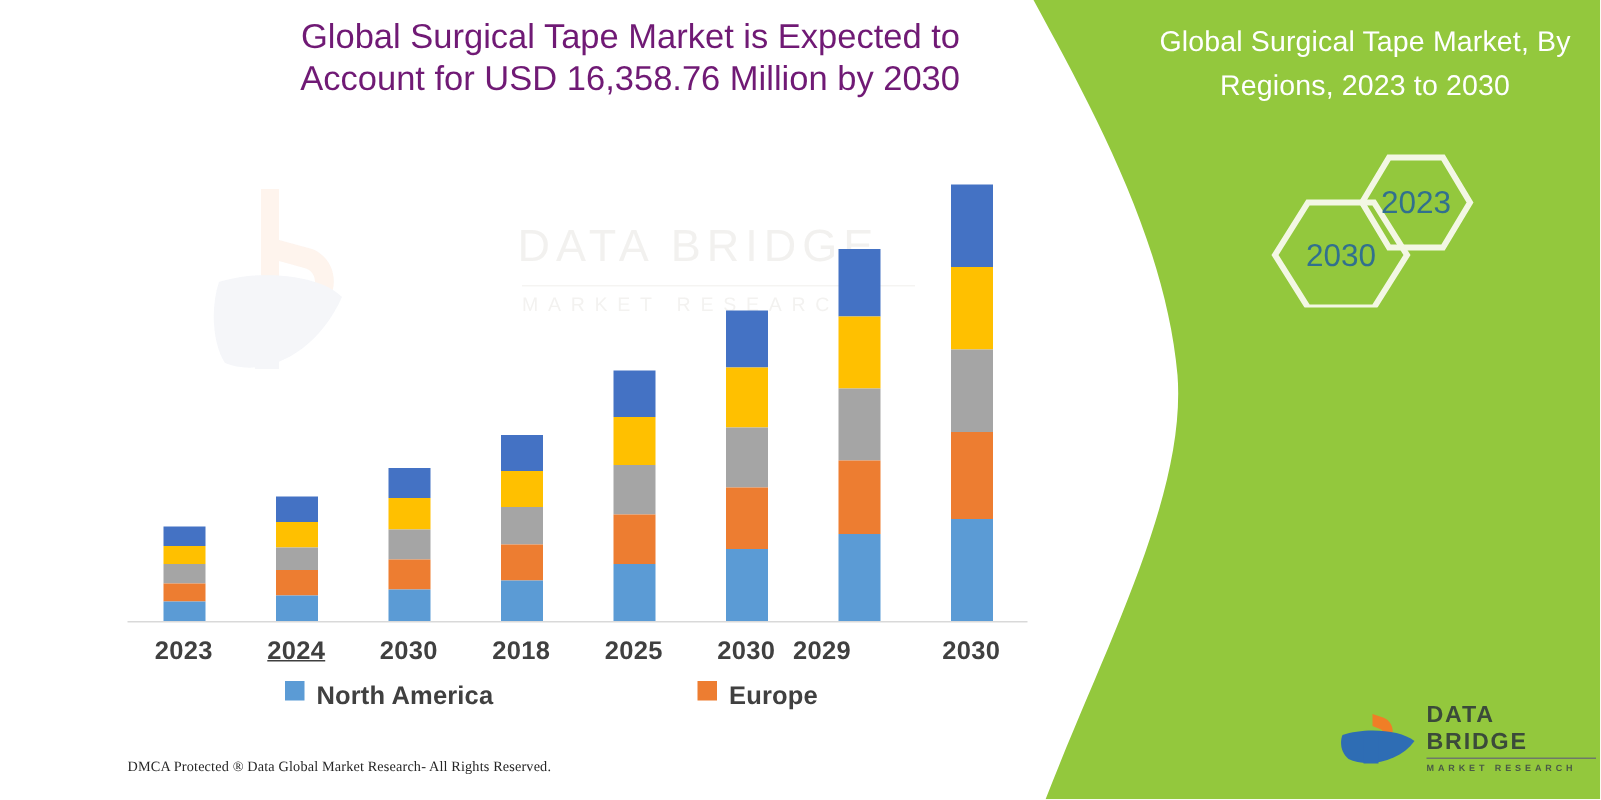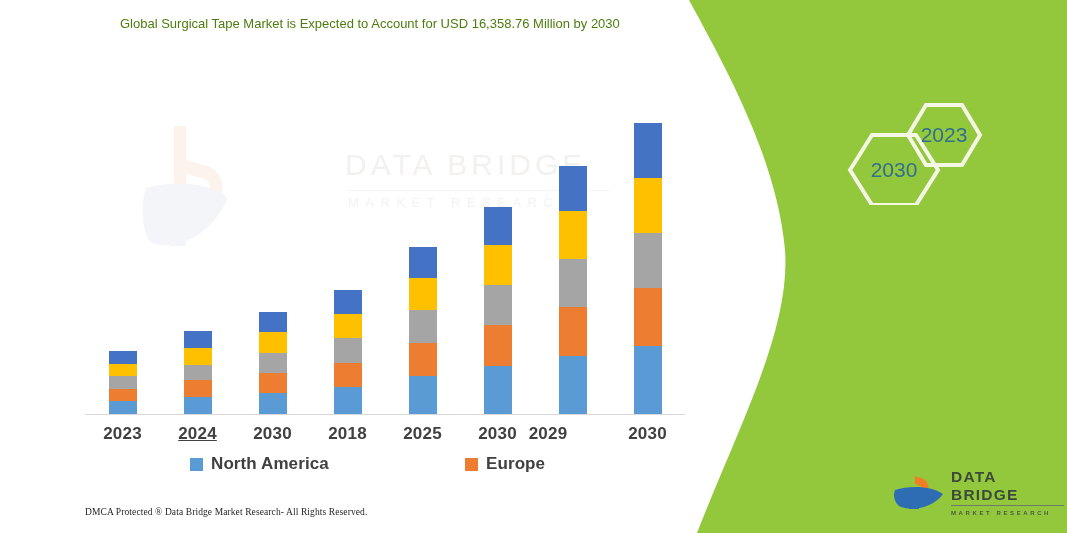--- a/index.html
+++ b/index.html
@@ -26,22 +26,22 @@
     position:absolute;left:790px;top:226px;width:250px;
     text-align:center;color:#31708E;
     font-size:17.5px;line-height:29px;font-weight:400;letter-spacing:.4px;
   }
   .hexes{position:absolute;left:830px;top:95px;width:180px;height:110px;}
   .hexes svg{display:block;}
 
   
   .headline{
     position:absolute;left:120px;top:10px;width:520px;
-    text-align:left;color:#4d7c0f;
-    font-size:13px;line-height:28px;font-weight:400;
+    text-align:right;color:#701a75;
+    font-size:23px;line-height:28px;font-weight:400;
   }
 
   
   .watermark{position:absolute;left:140px;top:120px;width:300px;height:150px;opacity:.9;}
   .wm-text{
     position:absolute;left:205px;top:28px;width:270px;
     color:#F1F0EE;font-size:30px;letter-spacing:4px;font-weight:400;
   }
   .wm-sub{
     position:absolute;left:208px;top:75px;width:270px;
@@ -55,21 +55,21 @@
   .bar{position:absolute;bottom:1px;width:28px;}
   .seg{width:100%;display:block;}
 
   .xlabels{position:absolute;left:85px;top:424px;width:600px;height:24px;}
   .xlab{
     position:absolute;top:0;width:60px;text-align:center;
     color:#404040;font-size:17px;font-weight:700;letter-spacing:.2px;
   }
 
   .legend{position:absolute;left:85px;top:454px;width:600px;height:26px;}
-  .legend-item{position:absolute;top:0;display:flex;align-items:center;gap:8px;}
+  .legend-item{position:absolute;top:0;display:flex;align-items:flex-start;gap:8px;}
   .legend-swatch{width:13px;height:13px;display:block;}
   .legend-label{color:#404040;font-size:17px;font-weight:700;letter-spacing:.1px;}
 
   
   .footer-left{
     position:absolute;left:85px;top:507px;
     color:#262626;font-size:9.5px;font-family:"Liberation Serif", serif;letter-spacing:.1px;
   }
   .footer-right{
     position:absolute;left:402px;top:507px;
@@ -88,20 +88,21 @@
 <body>
 
 <div class="stage">
 
   <div class="green-panel">
     <svg viewBox="0 0 400 533" xmlns="http://www.w3.org/2000/svg" aria-hidden="true">
       <path d="M 22,0 C 60,70 110,160 118,250 C 124,330 70,430 30,533 L 400,533 L 400,0 Z" fill="#93C83D"></path>
     </svg>
   </div>
 
+  <div class="panel-title">Global Surgical Tape Market, By Regions, 2023 to 2030</div>
 
   <div class="hexes">
     <svg viewBox="0 0 180 110" xmlns="http://www.w3.org/2000/svg">
 
       <polygon points="20,75 42,40 86,40 108,75 86,110 42,110" fill="none" stroke="#F3F7E4" stroke-width="4"></polygon>
 
       <polygon points="78,40 96,10 132,10 150,40 132,70 96,70" fill="none" stroke="#F3F7E4" stroke-width="4"></polygon>
       <text x="64" y="82" text-anchor="middle" font-family="Liberation Sans, sans-serif" font-size="21" fill="#31708E">2030</text>
       <text x="114" y="47" text-anchor="middle" font-family="Liberation Sans, sans-serif" font-size="21" fill="#31708E">2023</text>
     </svg>
@@ -200,21 +201,21 @@
       <div class="legend-item" style="left: 105px;">
         <span class="legend-swatch" style="background: rgb(91, 155, 213);"></span>
         <span class="legend-label">North America</span>
       </div>
       <div class="legend-item" style="left: 380px;">
         <span class="legend-swatch" style="background: rgb(237, 125, 49);"></span>
         <span class="legend-label">Europe</span>
       </div>
     </div>
 
-  <div class="footer-left">DMCA Protected ® Data Bridge Market Research- All Rights Reserved.</div>
+  <div class="footer-left">DMCA Protected ® Data Global Market Research- All Rights Reserved.</div>
 
   <div class="logo">
     <div class="logo-mark">
       <svg width="52" height="50" viewBox="0 0 52 50" xmlns="http://www.w3.org/2000/svg">
         <path d="M8,2 L18,2 L18,26 C18,34 26,38 32,33 C38,28 36,18 28,16 L22,14 L22,22 L27,24 C30,25 30,30 26,31 C22,32 18,28 18,24 L18,2 Z" fill="#F07E26"></path>
         <path d="M2,28 C16,23 40,24 50,32 C40,46 18,50 6,44 C1,40 0,33 2,28 Z" fill="#2E6DB4"></path>
         <path d="M16,28 L26,28 L26,47 L16,47 Z" fill="#2E6DB4"></path>
       </svg>
     </div>
     <div class="logo-text">

